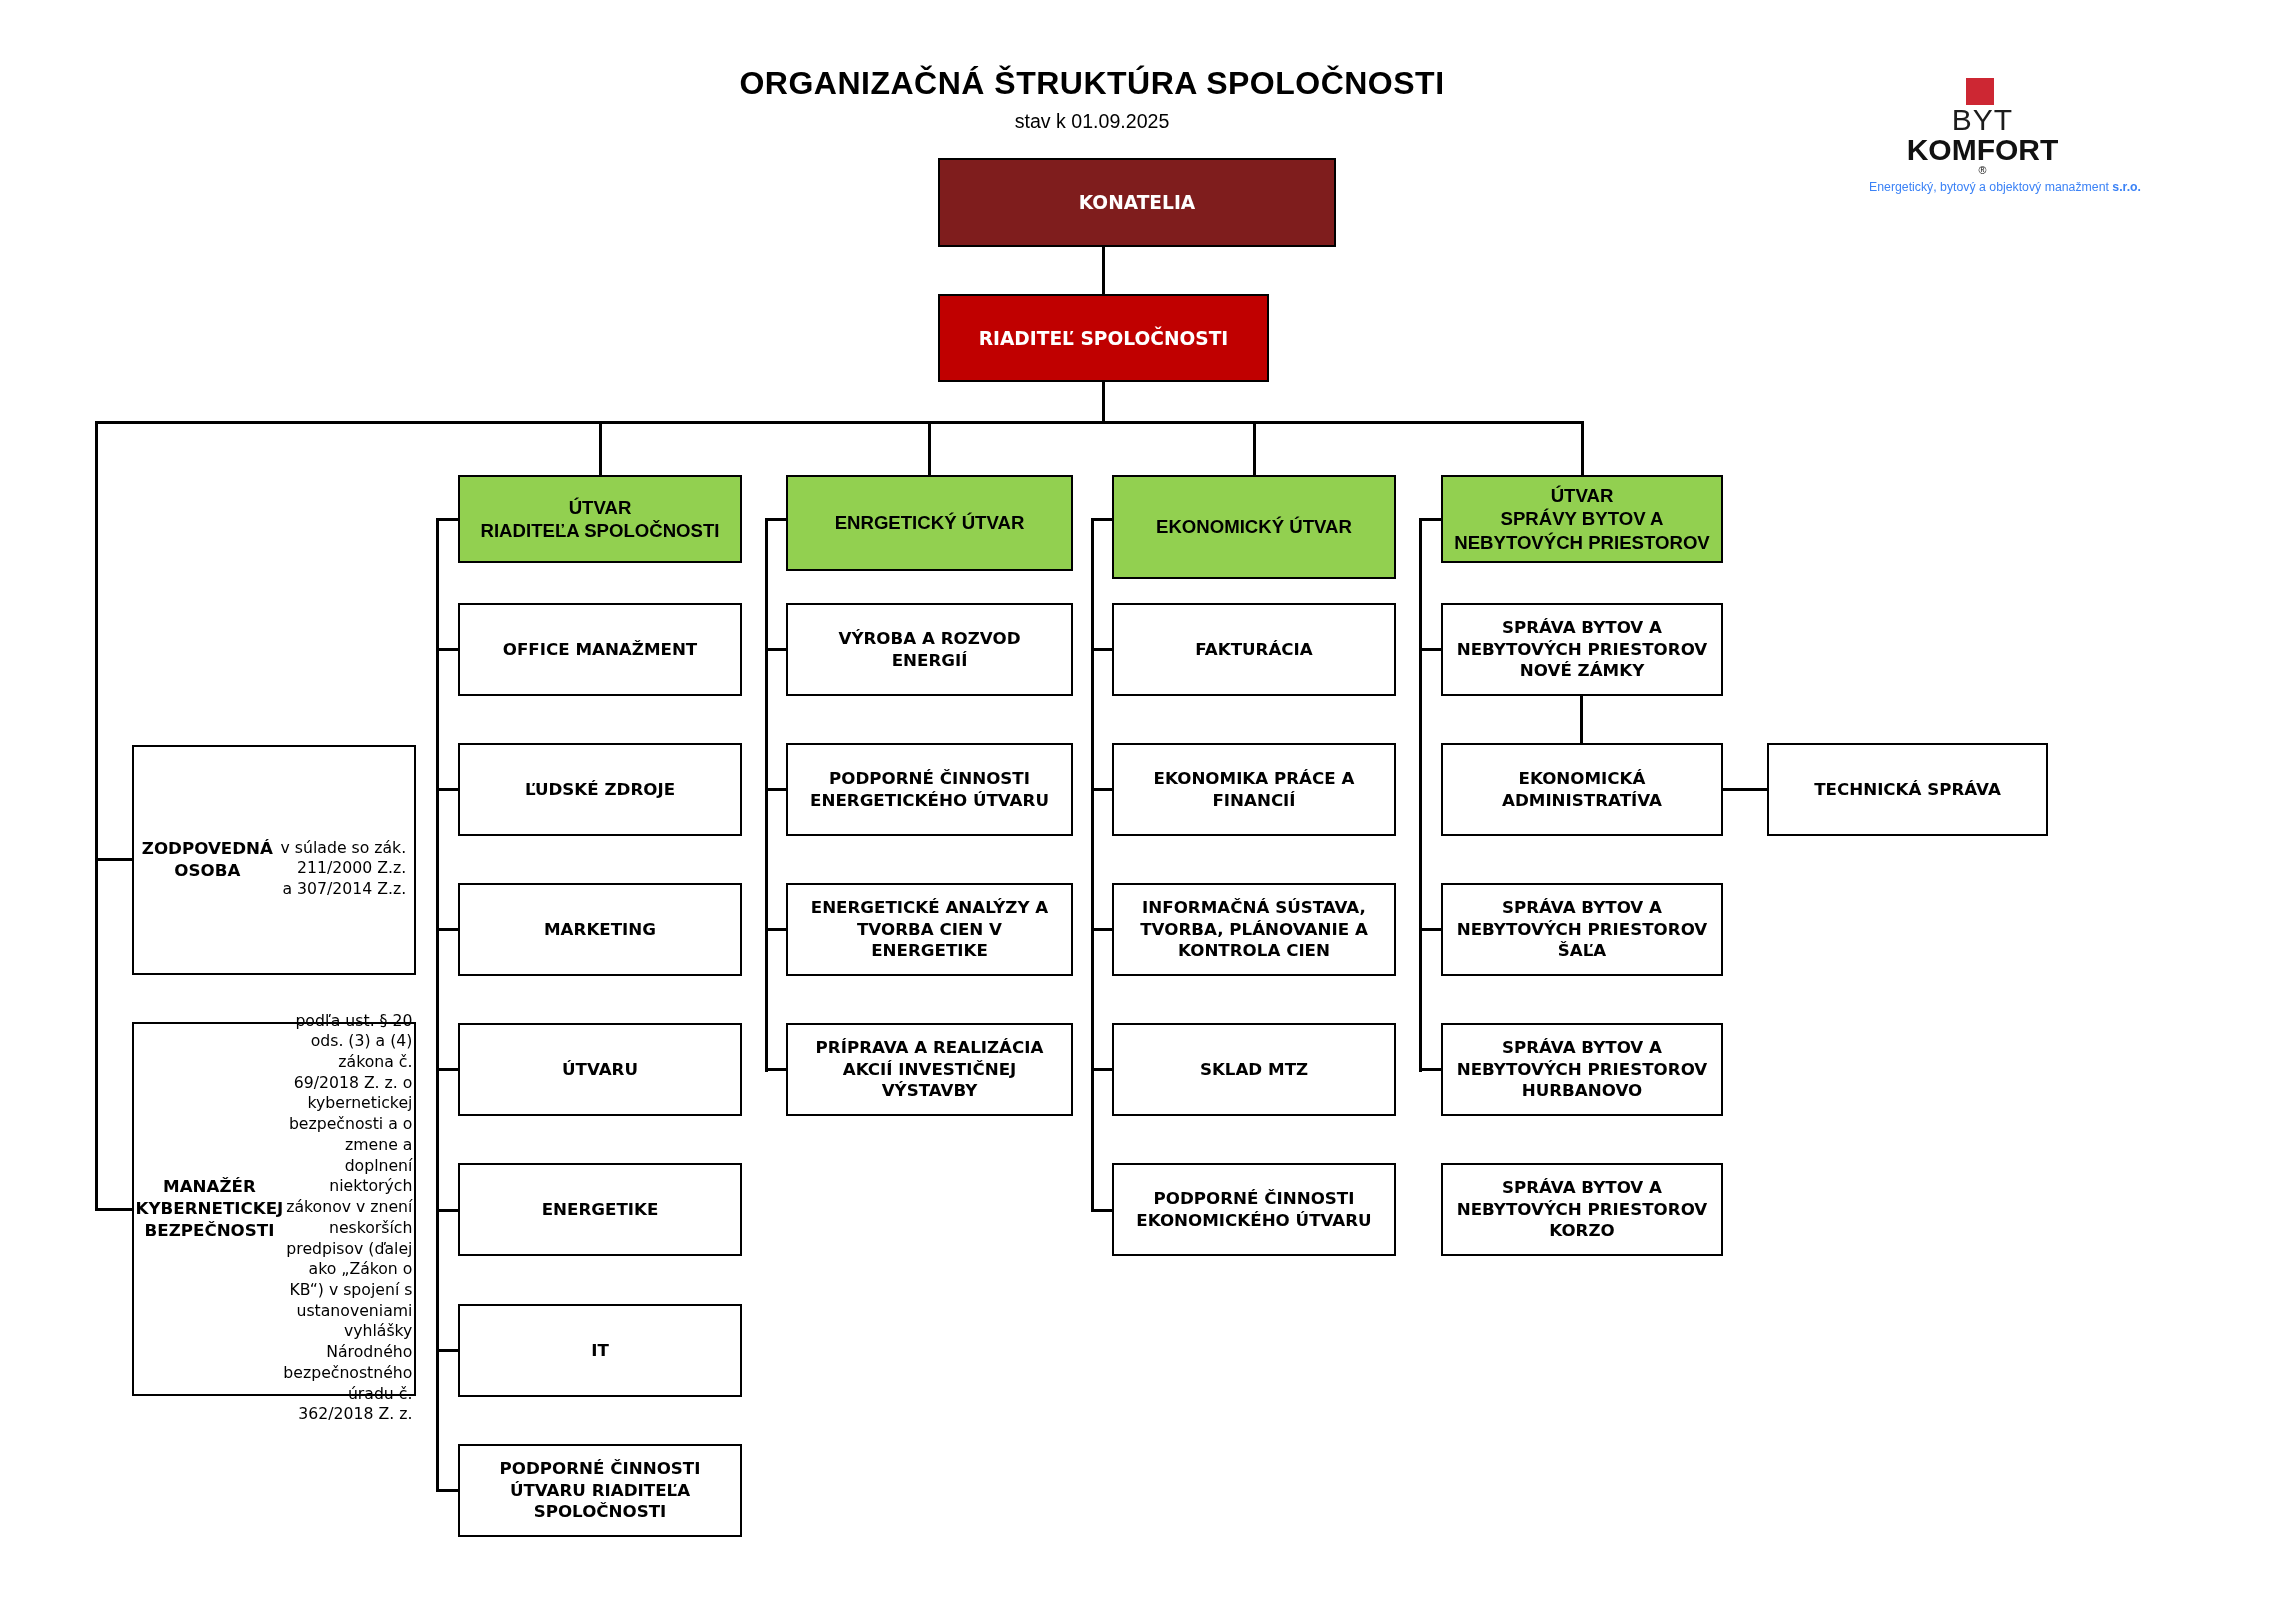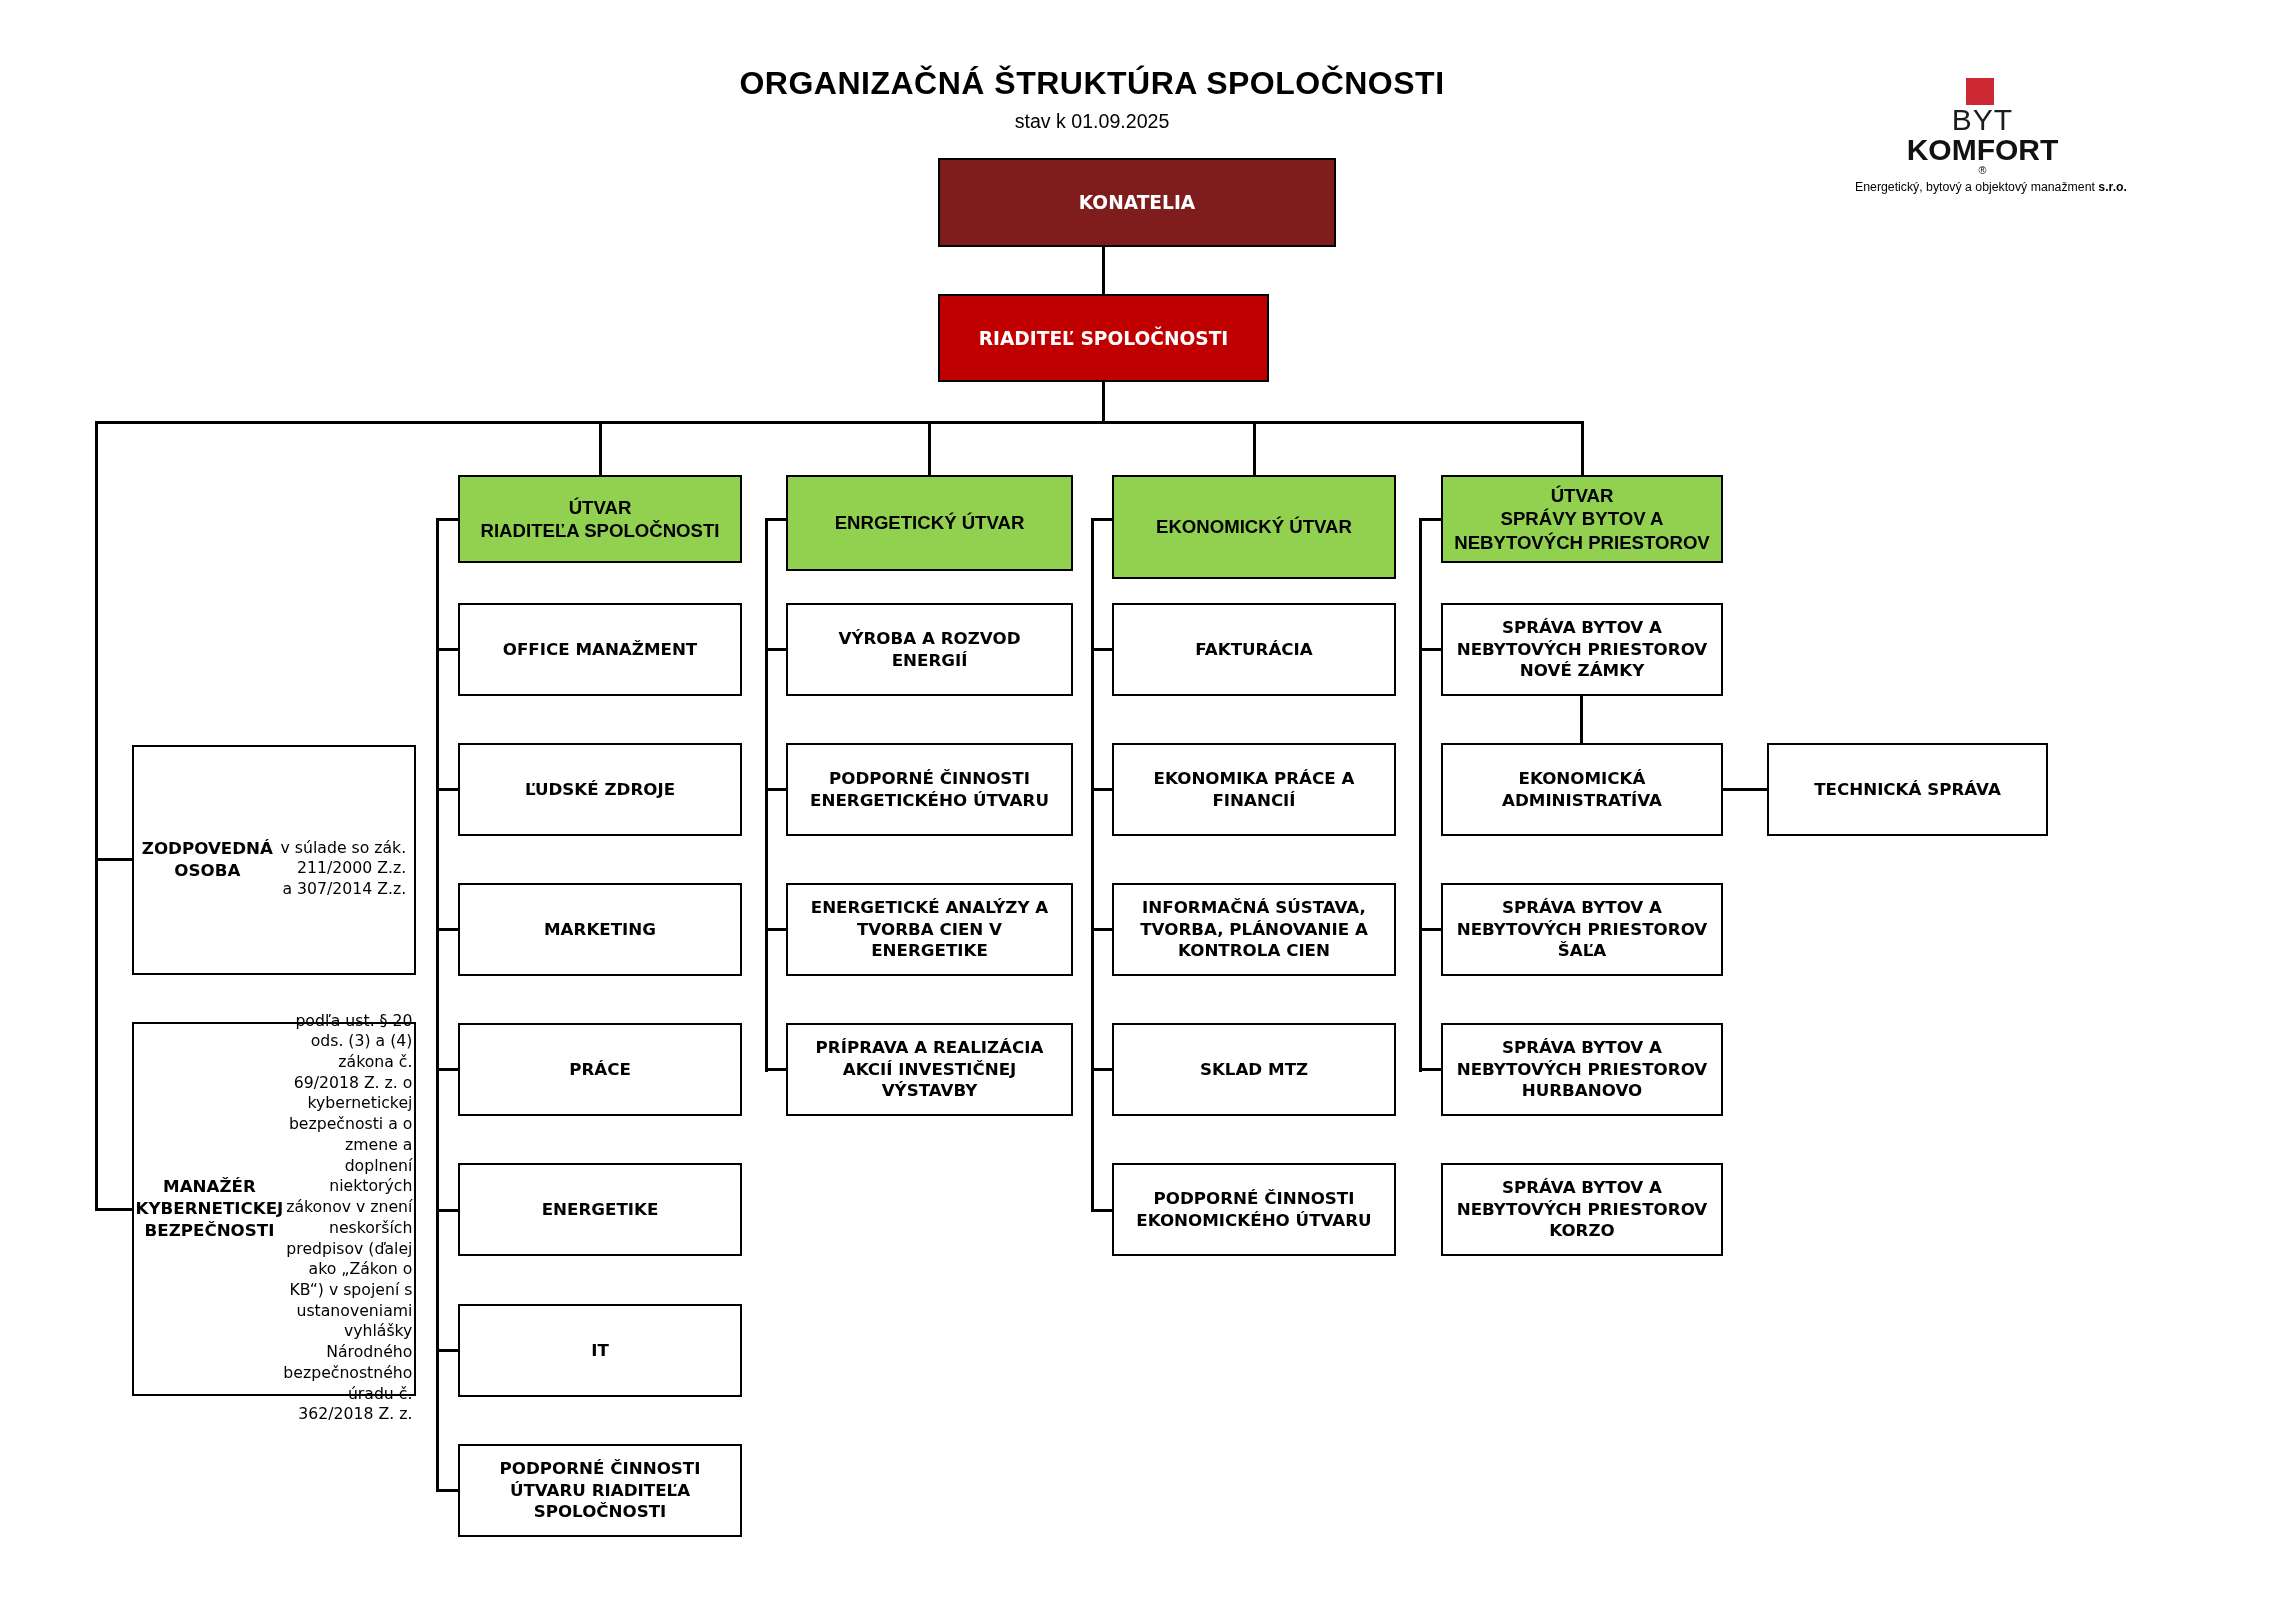--- a/index.html
+++ b/index.html
@@ -45,21 +45,21 @@
     <div class="page-sub">stav k 01.09.2025</div>
   </div>
 
   <div class="logo">
     <div class="logo-row">
       <span class="logo-square" style="background: rgb(205, 39, 51);"></span>
       <span class="logo-byt">BYT</span>
         <span class="logo-komfort">KOMFORT</span>
         <sup class="logo-reg">®</sup>
     </div>
-    <div class="logo-tagline" style="color: #000000;"><span>Energetický, bytový a objektový manažment</span> <b>s.r.o.</b></div>
+    <div class="logo-tagline" style="color: #3b82f6; margin-left: 14px;"><span>Energetický, bytový a objektový manažment</span> <b>s.r.o.</b></div>
   </div>
 
   <div class="cline" style="left: 1102px; top: 247px; width: 2.9px; height: 47px; background: rgb(0, 0, 0);"></div>
   <div class="cline" style="left: 1102px; top: 382px; width: 2.9px; height: 41px; background: rgb(0, 0, 0);"></div>
   <div class="cline" style="left: 95px; top: 421px; width: 1489px; height: 2.9px; background: rgb(0, 0, 0);"></div>
   <div class="cline" style="left: 599px; top: 421px; width: 2.9px; height: 54px; background: rgb(0, 0, 0);"></div>
   <div class="cline" style="left: 928px; top: 421px; width: 2.9px; height: 54px; background: rgb(0, 0, 0);"></div>
   <div class="cline" style="left: 1253px; top: 421px; width: 2.9px; height: 54px; background: rgb(0, 0, 0);"></div>
   <div class="cline" style="left: 1581px; top: 421px; width: 2.9px; height: 54px; background: rgb(0, 0, 0);"></div>
 
@@ -108,21 +108,21 @@
 RIADITEĽA SPOLOČNOSTI</div>
   <div class="obox hdr" style="left: 786px; top: 475px; width: 287px; height: 96px; background: rgb(146, 208, 80);">ENRGETICKÝ ÚTVAR</div>
   <div class="obox hdr" style="left: 1112px; top: 475px; width: 284px; height: 104px; background: rgb(146, 208, 80);">EKONOMICKÝ ÚTVAR</div>
   <div class="obox hdr" style="left: 1441px; top: 475px; width: 282px; height: 88px; background: rgb(146, 208, 80);">ÚTVAR
 SPRÁVY BYTOV A
 NEBYTOVÝCH PRIESTOROV</div>
 
   <div class="obox white" style="left:458px;top:603px;width:284px;height:93px">OFFICE MANAŽMENT</div>
   <div class="obox white" style="left:458px;top:743px;width:284px;height:93px">ĽUDSKÉ ZDROJE</div>
   <div class="obox white" style="left:458px;top:883px;width:284px;height:93px">MARKETING</div>
-  <div class="obox white" style="left:458px;top:1023px;width:284px;height:93px">PRÁCE</div>
+  <div class="obox white" style="left:458px;top:1023px;width:284px;height:93px">ÚTVARU</div>
   <div class="obox white" style="left:458px;top:1163px;width:284px;height:93px">ENERGETIKE</div>
   <div class="obox white" style="left:458px;top:1304px;width:284px;height:93px">IT</div>
   <div class="obox white" style="left:458px;top:1444px;width:284px;height:93px">PODPORNÉ ČINNOSTI
 ÚTVARU RIADITEĽA
 SPOLOČNOSTI</div>
 
   <div class="obox white" style="left:786px;top:603px;width:287px;height:93px">VÝROBA A ROZVOD
 ENERGIÍ</div>
   <div class="obox white" style="left:786px;top:743px;width:287px;height:93px">PODPORNÉ ČINNOSTI
 ENERGETICKÉHO ÚTVARU</div>

